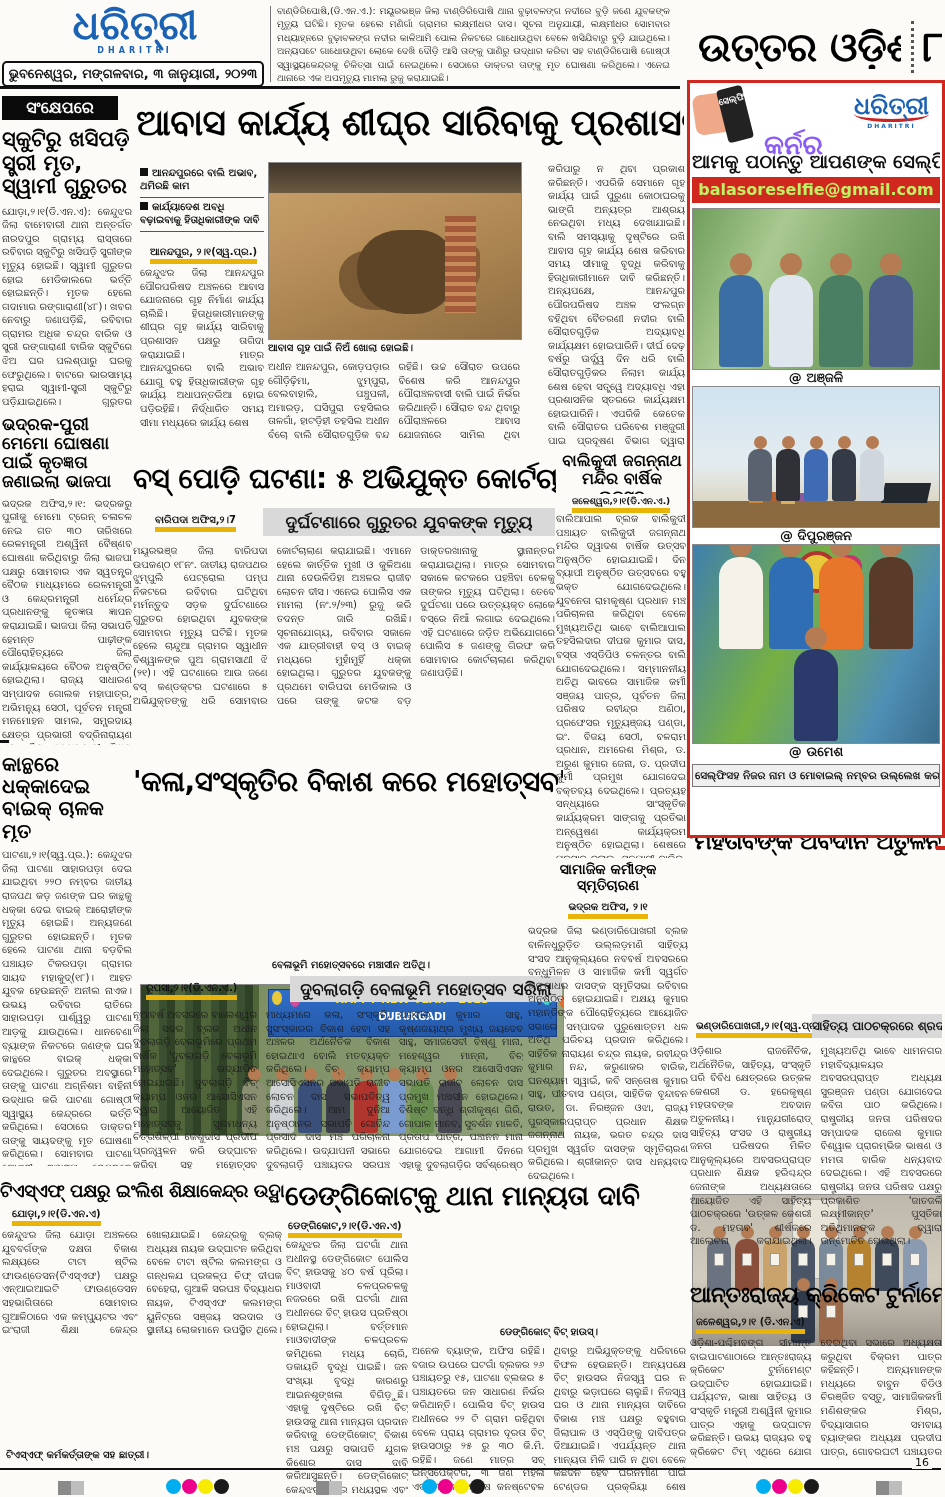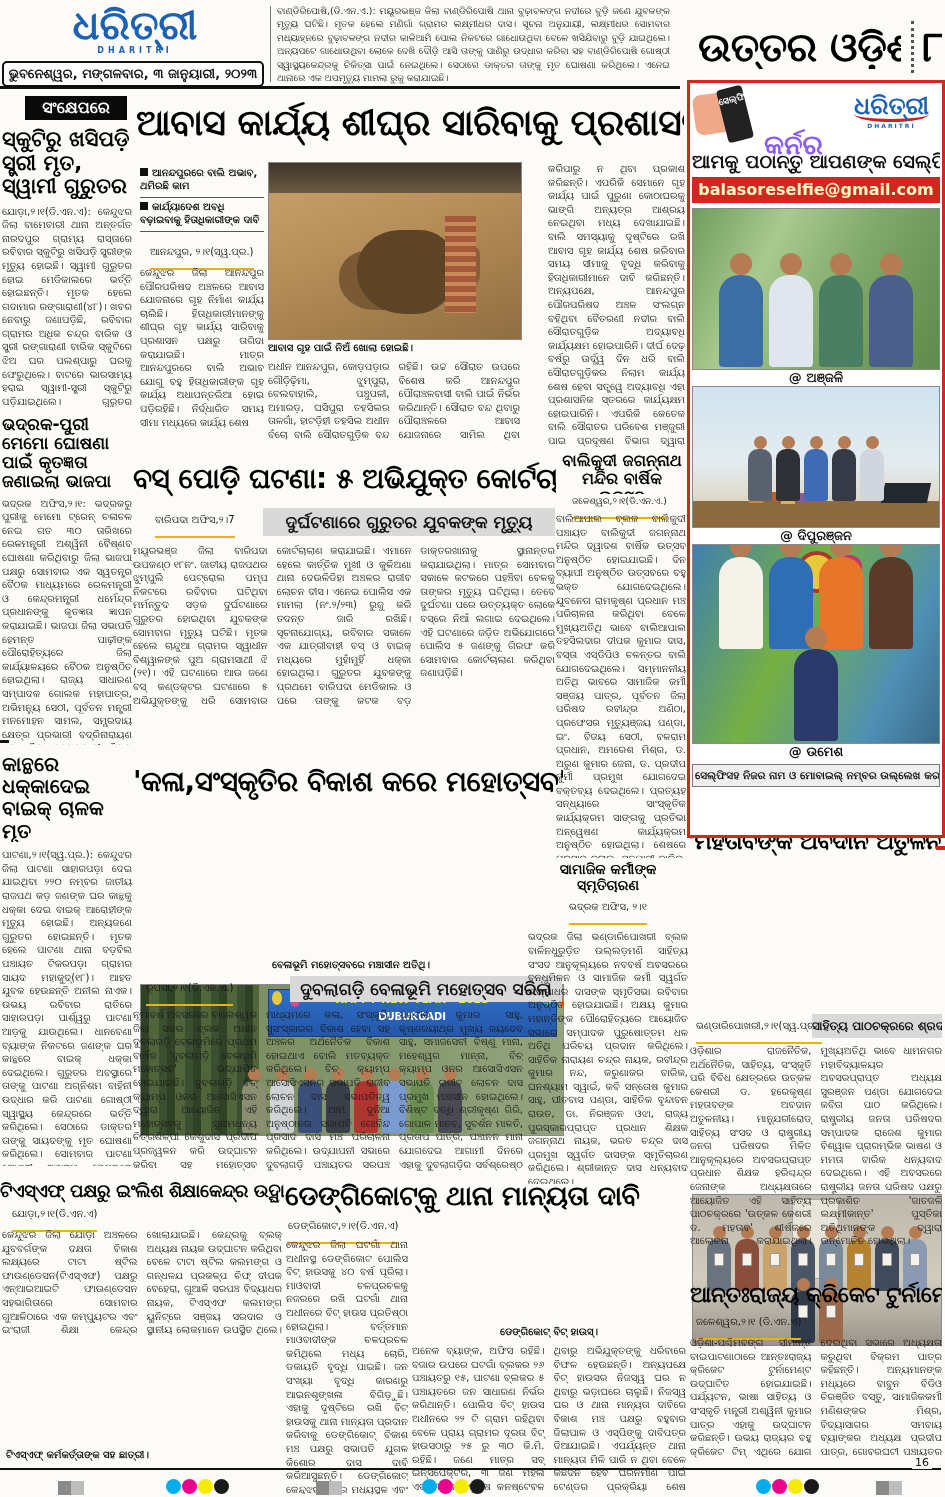--- a/index.html
+++ b/index.html
@@ -4,21 +4,21 @@
 <style>
   html,body{margin:0;padding:0;background:#e8e6e0;}
   #page{position:relative;width:945px;height:1497px;margin:0 auto;background:#fcfbf7;
         font-family:"DejaVu Sans","Liberation Sans",sans-serif;color:#111;overflow:hidden;}
   .abs{position:absolute;}
   .hl{font-weight:bold;color:#000;line-height:1.12;overflow:hidden;}
   .nowrap{white-space:nowrap;letter-spacing:-0.5px;}
   .body{font-size:10px;line-height:1.36;text-align:justify;overflow:hidden;color:#1a1a1a;}
   .cols2{column-count:2;column-gap:9px;}
   .cols3{column-count:3;column-gap:9px;}
-  .dateline{font-size:10px;font-weight:normal;border-bottom:2px solid #eab308;display:inline-block;padding-bottom:10px;}
+  .dateline{font-size:10px;font-weight:bold;border-bottom:5px solid #eab308;display:inline-block;padding-bottom:1px;}
   .graybox{background:#d9d9d9;font-weight:bold;text-align:center;overflow:hidden;white-space:nowrap;}
   .cap{font-size:10px;font-weight:600;overflow:hidden;white-space:nowrap;}
   .photo{border:1px solid #8a8a8a;overflow:hidden;position:relative;}
   .banner-black{background:#0a0a0a;color:#fff;font-weight:bold;text-align:center;}
   .bullet{font-size:10px;font-weight:bold;line-height:1.25;border-bottom:1px solid #555;padding:3px 0 5px 0;}
   .bullet .sq{display:inline-block;width:8px;height:8px;background:#111;margin-right:4px;}
   .person{display:inline-block;background:currentColor;position:relative;vertical-align:bottom;}
   .p-md .person{width:24px;height:52px;margin:0 2px;border-radius:10px 10px 3px 3px;}
   .p-md .person::before{content:"";position:absolute;top:-13px;left:6px;width:13px;height:13px;border-radius:50%;background:#b57b52;}
   .p-lg .person{width:44px;height:92px;margin:0 3px;border-radius:20px 20px 4px 4px;}
@@ -46,21 +46,21 @@
   </div>
 
   <div class="abs" style="left:698px;top:14px;width:244px;height:66px;display:flex;align-items:center;">
     <div class="hl nowrap" style="font-size:40px;">ଉତ୍ତର ଓଡ଼ିଶା</div>
     <div style="height:52px;border-left:3px dotted #555;margin:0 8px 0 10px;"></div>
     <div class="hl" style="font-size:42px;">୮</div>
   </div>
   <div class="abs" style="left:0;top:86px;width:680px;height:3px;background:#111;"></div>
 
   <div class="abs" style="left:2px;top:96px;width:130px;height:1078px;overflow:hidden;">
-    <div class="banner-black" style="width:102px;height:24px;font-size:16px;line-height:24px;margin-left:23px;">ସଂକ୍ଷେପରେ</div>
+    <div class="banner-black" style="width:116px;height:24px;font-size:16px;line-height:24px;">ସଂକ୍ଷେପରେ</div>
     <div class="hl" style="font-size:21px;margin-top:8px;">ସ୍କୁଟିରୁ ଖସିପଡ଼ି ସ୍ତ୍ରୀ ମୃତ, ସ୍ୱାମୀ ଗୁରୁତର</div>
     <div class="body" style="margin-top:6px;height:202px;">ଯୋଡ଼ା,୨।୧(ଡି.ଏନ.ଏ): କେନ୍ଦୁଝର ଜିଲା ବାମେବାରୀ ଥାନା ଅନ୍ତର୍ଗତ ନାରଦପୁର ଗ୍ରାମ୍ୟ ରାସ୍ତାରେ ରବିବାର ସ୍କୁଟିରୁ ଖସିପଡ଼ି ସ୍ତ୍ରୀଙ୍କ ମୃତ୍ୟୁ ହୋଇଛି। ସ୍ୱାମୀ ଗୁରୁତର ହୋଇ ମେଡିକାଲରେ ଭର୍ତ୍ତି ହୋଇଛନ୍ତି। ମୃତକ ହେଲେ ଗଦାମାର ରଙ୍ଗାରାଣୀ(୪୮)। ଖବର ନେବାରୁ ଜଣାପଡ଼ିଛି, ରବିବାର ଗ୍ରାମର ଅଧିକ ଚନ୍ଦ୍ର ବାରିକ ଓ ସ୍ତ୍ରୀ ରଙ୍ଗାରାଣୀ ବାରିକ ସ୍କୁଟିରେ ଝିଅ ଘର ପଲଶ୍ପାରୁ ଘରକୁ ଫେରୁଥିଲେ। ବାଟରେ ଭାରସାମ୍ୟ ହରାଇ ସ୍ୱାମୀ-ସ୍ତ୍ରୀ ସ୍କୁଟିରୁ ପଡ଼ିଯାଇଥିଲେ। ଗୁରୁତର ଅବସ୍ଥାରେ ଉଭୟଙ୍କୁ ଲୋକେ ସ୍ଥାନୀୟ ମେଡିକାଲରେ ଭର୍ତ୍ତି କରିଥିଲେ। ଡାକ୍ତର ସେଠାରେ ରଙ୍ଗାରାଣୀଙ୍କୁ ମୃତ ଘୋଷଣା କରିଥିଲେ। ସ୍ୱାମୀ ଅଧିକ ବଡ଼ କଟକ ସ୍ଥାନାନ୍ତର ହୋଇଥିବା ଜଣାପଡ଼ିଛି। ପୋଲିସ ନଂ. ୧/୨୩ରେ ମାମଲା ରୁଜୁ କରି ତଦନ୍ତ କରୁଛି।</div>
     <div class="hl" style="font-size:17px;margin-top:8px;">ଭଦ୍ରକ-ପୁରୀ ମେମୋ ଘୋଷଣା ପାଇଁ କୃତଜ୍ଞତା ଜଣାଇଲା ଭାଜପା</div>
     <div class="body" style="margin-top:6px;height:248px;">ଭଦ୍ରକ ଅଫିସ,୨।୧: ଭଦ୍ରକରୁ ପୁରୀକୁ ମେମୋ ଟ୍ରେନ୍ ଚଳାଚଳ ନେଇ ଗତ ୩୦ ତାରିଖରେ ରେଳମନ୍ତ୍ରୀ ଅଶ୍ୱିନୀ ବୈଷ୍ଣବ ଘୋଷଣା କରିଥିବାରୁ ଜିଲା ଭାଜପା ପକ୍ଷରୁ ସୋମବାର ଏକ ସ୍ୱତନ୍ତ୍ର ବୈଠକ ମାଧ୍ୟମରେ ରେଳମନ୍ତ୍ରୀ ଓ କେନ୍ଦ୍ରମନ୍ତ୍ରୀ ଧର୍ମେନ୍ଦ୍ର ପ୍ରଧାନଙ୍କୁ କୃତଜ୍ଞତା ଜ୍ଞାପନ କରାଯାଇଛି। ଭାଜପା ଜିଲା ସଭାପତି ହେମନ୍ତ ପାଢ଼ୀଙ୍କ ପୌରୋହିତ୍ୟରେ ଜିଲା କାର୍ଯ୍ୟାଳୟରେ ବୈଠକ ଅନୁଷ୍ଠିତ ହୋଇଥିଲା। ରାଜ୍ୟ ସାଧାରଣ ସମ୍ପାଦକ ଗୋଲକ ମହାପାତ୍ର, ଅଭିମନ୍ୟୁ ସେଠୀ, ପୂର୍ବତନ ମନ୍ତ୍ରୀ ମନମୋହନ ସାମଲ, ସମ୍ପ୍ରଦାୟ କ୍ଷେତ୍ର ପ୍ରଭାରୀ ବଦ୍ରିନାରାୟଣ ଝଡ଼, ଜିଲା ସହପ୍ରଭାରୀ ସିପ୍ରା ବାଚ୍ଛେୟା, ବିଧାୟକ ସୂର୍ଯ୍ୟବଂଶୀ ସୂରଜ, ରାଜ୍ୟ କାର୍ଯ୍ୟକାରିଣୀ ସଦସ୍ୟ ପଞ୍ଚାନନ ରାଉତ, ଡା. ପ୍ରତାପ ନାୟକ, ବଙ୍କିମନାରାୟଣ ଧଳ, ମାଧବାନନ୍ଦ ମଲ୍ଲିକ ପ୍ରମୁଖ ଜିଲାବାସୀଙ୍କ ଦୀର୍ଘଦିନର ଦାବି ପୂରଣ ହୋଇଥିବାରୁ କୃତଜ୍ଞତା ଜ୍ଞାପନ କରିଥିଲେ।</div>
     <div class="hl" style="font-size:20px;margin-top:8px;">କାନ୍ଥରେ ଧକ୍କାଦେଇ ବାଇକ୍ ଚାଳକ ମୃତ</div>
     <div class="body" style="margin-top:6px;height:318px;">ପାଟଣା,୨।୧(ସ୍ୱ.ପ୍ର.): କେନ୍ଦୁଝର ଜିଲା ପାଟଣା ସାହାରପଡ଼ା ଦେଇ ଯାଇଥିବା ୨୨୦ ନମ୍ବର ଜାତୀୟ ରାଜପଥ କଡ଼ ଜଣଙ୍କ ଘର କାନ୍ଥକୁ ଧକ୍କା ଦେଇ ବାଇକ୍ ଆରୋହୀଙ୍କ ମୃତ୍ୟୁ ହୋଇଛି। ଅନ୍ୟଜଣେ ଗୁରୁତର ହୋଇଛନ୍ତି। ମୃତକ ହେଲେ ପାଟଣା ଥାନା ବଡ଼ବିଲ ପଞ୍ଚାୟତ ଟିକରପଡ଼ା ଗ୍ରାମର ସାୟଦ ମହାକୁଦ୍(୧୮)। ଆହତ ଯୁବକ ହେଉଛନ୍ତି ଅନୀଲ ନାଏକ। ଉଭୟ ରବିବାର ରାତିରେ ସାହାରପଡ଼ା ପାର୍ଶ୍ୱରୁ ପାଟଣା ଆଡ଼କୁ ଯାଉଥିଲେ। ଧାନବେଣା ବ୍ୟାଙ୍କ ନିକଟରେ ଜଣଙ୍କ ଘର କାନ୍ଥରେ ବାଇକ୍ ଧକ୍କା ଦେଇଥିଲେ। ଗୁରୁତର ଅବସ୍ଥାରେ ତାଙ୍କୁ ପାଟଣା ଅଗ୍ନିଶମ ବାହିନୀ ଉଦ୍ଧାର କରି ପାଟଣା ଗୋଷ୍ଠୀ ସ୍ୱାସ୍ଥ୍ୟ କେନ୍ଦ୍ରରେ ଭର୍ତ୍ତି କରିଥିଲେ। ସେଠାରେ ଡାକ୍ତର ତାଙ୍କୁ ସାୟଦଙ୍କୁ ମୃତ ଘୋଷଣା କରିଥିଲେ। ସୋମବାର ପାଟଣା ଗୋଷ୍ଠୀ ସ୍ୱାସ୍ଥ୍ୟ କେନ୍ଦ୍ରରେ ବ୍ୟବଚ୍ଛେଦ ପରେ ପୋଲିସ ପରିବାର ଲୋକଙ୍କୁ ହସ୍ତାନ୍ତର କରିଛି। ଏନେଇ ପାଟଣା ଥାନାରେ ନଂ. ୧/୨୩ରେ ଏକ ମାମଲା ରୁଜୁ ହୋଇଥିବା ଥାନାଧିକାରୀ ମନୋରଞ୍ଜନ ପ୍ରଧାନ କହିଛନ୍ତି।</div>
   </div>
 
   <div class="abs hl nowrap" style="left:136px;top:92px;width:548px;height:62px;font-size:36px;line-height:62px;">ଆବାସ କାର୍ଯ୍ୟ ଶୀଘ୍ର ସାରିବାକୁ ପ୍ରଶାସନର ତାଗିଦା</div>
 
@@ -140,21 +140,21 @@
     <div style="height:62px;position:relative;">
       <div class="abs" style="left:2px;top:8px;width:46px;height:40px;background:#f0a988;border-radius:8px 14px 14px 8px;transform:rotate(-8deg);"></div>
       <div class="abs" style="left:30px;top:2px;width:26px;height:46px;background:#222;border-radius:4px;transform:rotate(-14deg);color:#fff;font-size:9px;font-weight:bold;text-align:center;line-height:1.1;padding-top:8px;"><span>ସେଲ୍ଫି</span></div>
       <div class="abs" style="left:72px;top:10px;font-size:27px;font-weight:bold;color:#8b5cf6;margin-top:34px;">କର୍ନର</div>
       <div class="abs" style="left:162px;top:8px;text-align:center;">
         <div style="font-size:24px;font-weight:bold;color:#1b62b5;border-bottom:3px solid #c22;border-radius:0 0 50% 50%/0 0 8px 8px;line-height:1.1;">ଧରିତ୍ରୀ</div>
         <div style="font-size:6px;font-weight:bold;color:#1b62b5;letter-spacing:2px;">DHARITRI</div>
       </div>
     </div>
     <div style="font-size:19px;font-weight:bold;text-align:center;height:28px;line-height:28px;overflow:hidden;white-space:nowrap;">ଆମକୁ ପଠାନ୍ତୁ ଆପଣଙ୍କ ସେଲ୍ଫି</div>
-    <div style="height:26px;background:#d0281e;color:#fef9c3;font-weight:bold;font-size:16px;text-align:center;line-height:26px;margin-top:2px;">balasoreselfie@gmail.com</div>
+    <div style="height:26px;background:#d0281e;color:#bef264;font-weight:bold;font-size:16px;text-align:center;line-height:26px;margin-top:2px;">balasoreselfie@gmail.com</div>
 
     <div class="photo p-lg" style="margin-top:5px;height:160px;background:linear-gradient(115deg,#6f9e5c 0%,#a9c990 30%,#7fa86a 60%,#5e8a4c 100%);">
       <div class="prow"><span class="person" style="color: rgb(59, 110, 165);"></span><span class="person" style="color: rgb(223, 230, 238);"></span><span class="person" style="color: rgb(74, 127, 99);"></span><span class="person" style="color: rgb(75, 95, 138);"></span></div>
     </div>
     <div class="selfiecap">@ ଅଞ୍ଜଳି</div>
 
     <div class="photo p-md" style="height:140px;background:linear-gradient(#cfe3ef 0%,#e4ecf0 55%,#d8c9a8 100%);">
       <div class="abs" style="left:0;bottom:0;width:100%;height:26px;background:#8a6a3e;"></div>
       <div class="abs" style="right:10px;bottom:24px;width:46px;height:20px;background:#23282f;transform:skewX(-12deg);"></div>
       <div class="abs" style="left:56px;bottom:24px;width:14px;height:9px;background:#c9883a;box-shadow:16px -2px 0 #b5602f,32px 1px 0 #d9b060,48px -1px 0 #8a5a9a;"></div>

